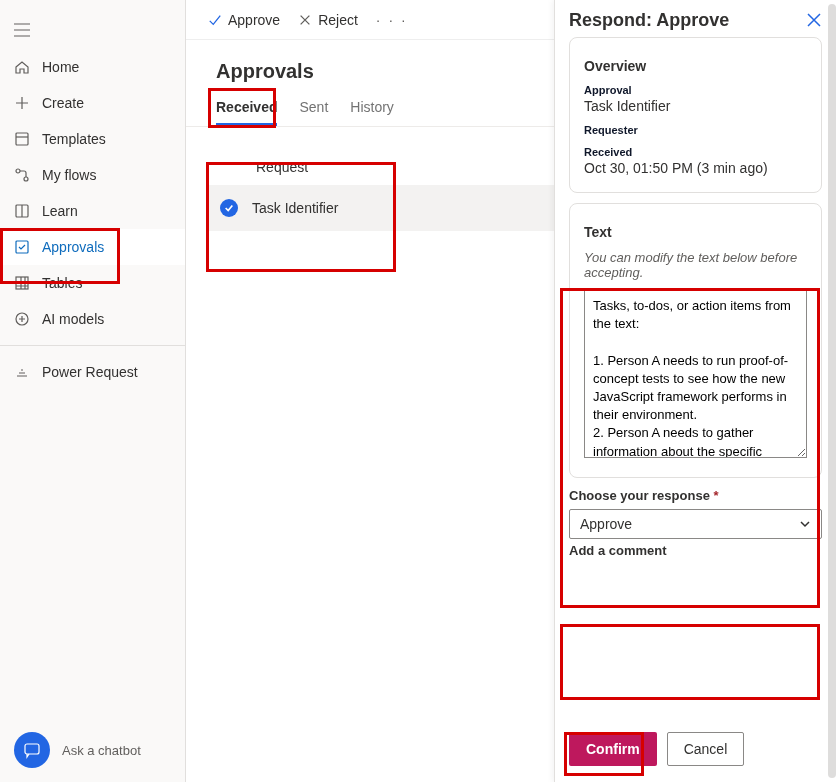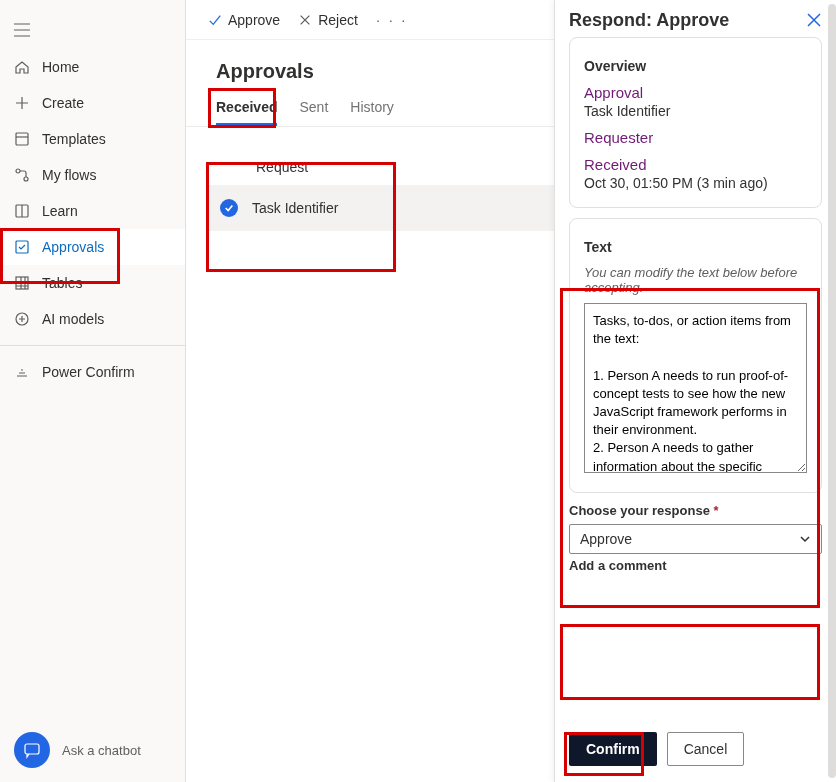--- a/index.html
+++ b/index.html
@@ -119,21 +119,21 @@
     .panel-title { font-size:18px; font-weight:700; }
     .panel-close { cursor:pointer; }
     .panel-close svg { width:16px; height:16px; stroke:#2266E3; fill:none; stroke-width:1.5;}
     .panel-body { padding: 0 14px 14px; overflow-y:auto; flex:1; }
     .card {
       border:1px solid #e1dfdd; border-radius:8px;
       padding:20px 14px 16px;
       margin-bottom:10px;
     }
     .card h4 { font-size:14px; font-weight:600; margin-bottom:10px; }
-    .field-label { font-size:15px; font-weight:400; margin-top:10px; color:#701a75; }
+    .field-label { font-size:11px; font-weight:700; margin-top:10px; color:#0f172a; }
     .field-value { font-size:14px; margin-top:2px; }
     .card.textcard { margin-top:0; }
     .hint { font-style: normal; color:#605e5c; font-size:13px; margin:8px 0 8px; }
     .hint em { font-style: italic; }
     textarea.modtext {
       width:100%; height:170px; resize:vertical;
       font-family:inherit; font-size:13px;
       border:1px solid #8a8886; padding:8px;
       line-height:1.4;
       overflow-y:scroll;
@@ -150,21 +150,21 @@
     .select svg { width:12px; height:12px; stroke:#323130; fill:none; stroke-width:1.5;}
     .comment-label { font-size:13px; font-weight:600; margin:4px 0 4px; }
     .panel-footer {
       display:flex; gap:10px; padding:10px 14px 16px;
       border-top: 0;
     }
     .btn {
       padding:8px 16px; font-size:14px; border-radius:2px; cursor:pointer;
       border:1px solid transparent;
     }
-    .btn.primary { background:#0f172a; color:#fff; font-weight:600;}
+    .btn.primary { background:#be185d; color:#fff; font-weight:600;}
     .btn.secondary { background:#fff; color:#323130; border-color:#8a8886;padding-left:16px; }
 
     
     .panel-scroll { position:absolute; right:0; top:4px; bottom:4px; width:8px; background:#c8c6c4; border-radius:4px; opacity:.6;}
   </style>
 </head>
 <body>
 
 <div class="hl approvals"></div>
 <div class="hl received"></div>
@@ -251,21 +251,21 @@
         </span>
         <span>AI models</span>
       </div>
       <div class="sep"></div>
       <div class="nav-item">
         <span class="icon">
           <svg viewBox="0 0 16 16">
             <path d="M3 12h10M5 9h6M7 6h2"></path>
           </svg>
         </span>
-        <span>Power Confirm</span>
+        <span>Power Request</span>
       </div>
     </div>
   <div class="sidebar-bottom">
     <div class="chatbot-btn">
       <svg width="18" height="18" viewBox="0 0 18 18">
           <rect x="2" y="3" width="14" height="10" rx="2" fill="none" stroke="#fff" stroke-width="1.2"></rect>
           <path d="M6 13l-2 3v-3" fill="none" stroke="#fff" stroke-width="1.2"></path>
         </svg>
     </div>
     <span class="chatbot-label">Ask a chatbot</span>

